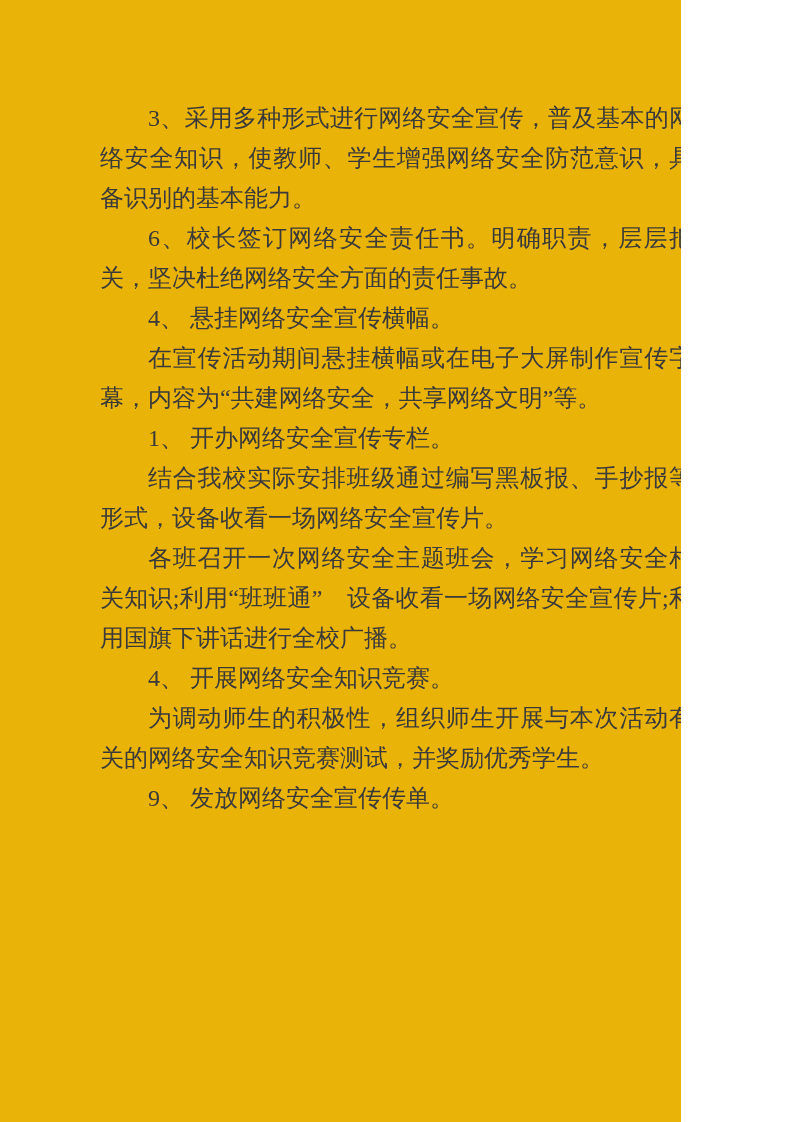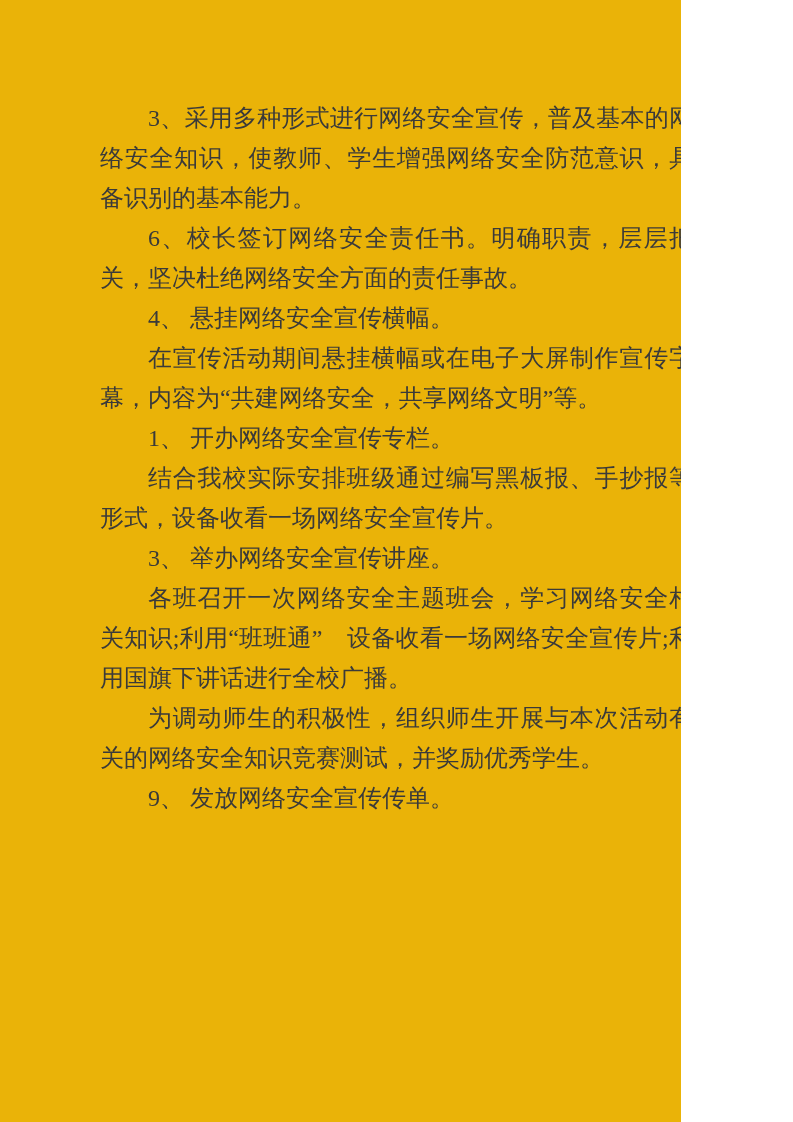--- a/index.html
+++ b/index.html
@@ -38,18 +38,18 @@
 <body>
 
 <div class="page">
   <div class="doc-body">
     <p>3、采用多种形式进行网络安全宣传，普及基本的网络安全知识，使教师、学生增强网络安全防范意识，具备识别的基本能力。</p>
     <p>6、校长签订网络安全责任书。明确职责，层层把关，坚决杜绝网络安全方面的责任事故。</p>
     <p>4、 悬挂网络安全宣传横幅。</p>
     <p>在宣传活动期间悬挂横幅或在电子大屏制作宣传字幕，内容为“共建网络安全，共享网络文明”等。</p>
     <p>1、 开办网络安全宣传专栏。</p>
     <p>结合我校实际安排班级通过编写黑板报、手抄报等形式，设备收看一场网络安全宣传片。</p>
-    <p>3、 举办网络安全宣传讲座。</p>
     <p>各班召开一次网络安全主题班会，学习网络安全相关知识;利用“班班通”　设备收看一场网络安全宣传片;利用国旗下讲话进行全校广播。</p>
+    <p>4、 开展网络安全知识竞赛。</p>
     <p>为调动师生的积极性，组织师生开展与本次活动有关的网络安全知识竞赛测试，并奖励优秀学生。</p>
     <p>9、 发放网络安全宣传传单。</p>
   </div>
 </div>
 
 </body></html>

